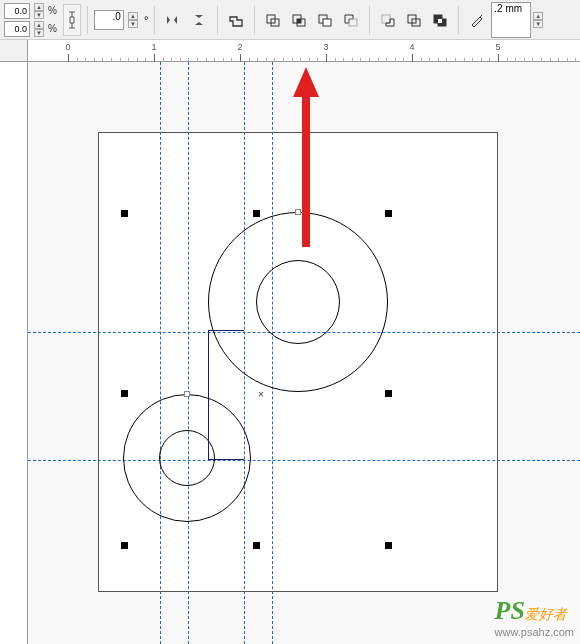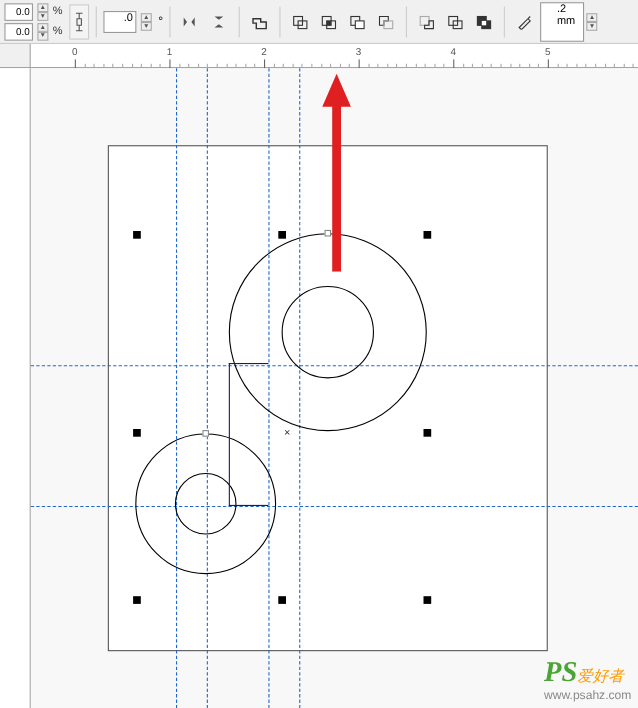--- a/index.html
+++ b/index.html
@@ -9,21 +9,21 @@
 .tb-group-vstack { display:flex; flex-direction:column; gap:2px; margin-right:4px;}
 .tb-row { display:flex; align-items:center; gap:4px; }
 .num-input { width:26px; height:16px; background:#fff; border:1px solid #999; font-size:9px; padding:0 2px; text-align:right; line-height:14px; }
 .spin { width:10px; height:16px; display:flex; flex-direction:column; }
 .spin-btn { flex:1; background:#eee; border:1px solid #aaa; font-size:6px; line-height:6px; text-align:center; color:#555; cursor:pointer;}
 .pct { font-size:10px; color:#333; }
 .lock-btn { width:18px; height:32px; border:1px solid #ccc; background:#f4f4f4; display:flex; align-items:center; justify-content:center; cursor:pointer;}
 .sep { width:1px; height:28px; background:#ccc; margin:0 4px; }
 .rot-input { width:30px; height:20px; border:1px solid #999; background:#fff; font-size:10px; padding:0 2px; text-align:right;}
 .tb-icon-btn { width:24px; height:24px; border:1px solid transparent; display:flex; align-items:center; justify-content:center; cursor:pointer; }
-.outline-input { width:40px; height:36px; border:1px solid #999; background:#fff; font-size:10px; padding:0 14px; text-align:left;}
+.outline-input { width:40px; height:36px; border:1px solid #999; background:#fff; font-size:10px; padding:0 2px; text-align:left;}
 
 .ruler-h { position:absolute; left:28px; top:40px; right:0; height:22px; background:#fff; border-bottom:1px solid #999;}
 .ruler-h .rule-bar { position:absolute; left:0; right:0; top:0; height:22px;}
 .ruler-h .tick-major { position:absolute; bottom:0; width:1px; height:8px; background:#666;}
 .ruler-h .tick-minor { position:absolute; bottom:0; width:1px; height:4px; background:#aaa;}
 .ruler-h .tick-label { position:absolute; top:2px; font-size:9px; color:#555; transform:translateX(-50%);}
 
 .ruler-corner { position:absolute; left:0; top:40px; width:28px; height:22px; background:#f0f0f0; border-right:1px solid #999; border-bottom:1px solid #999;}
 .ruler-v { position:absolute; left:0; top:62px; bottom:0; width:28px; background:#fff; border-right:1px solid #999;}
 

